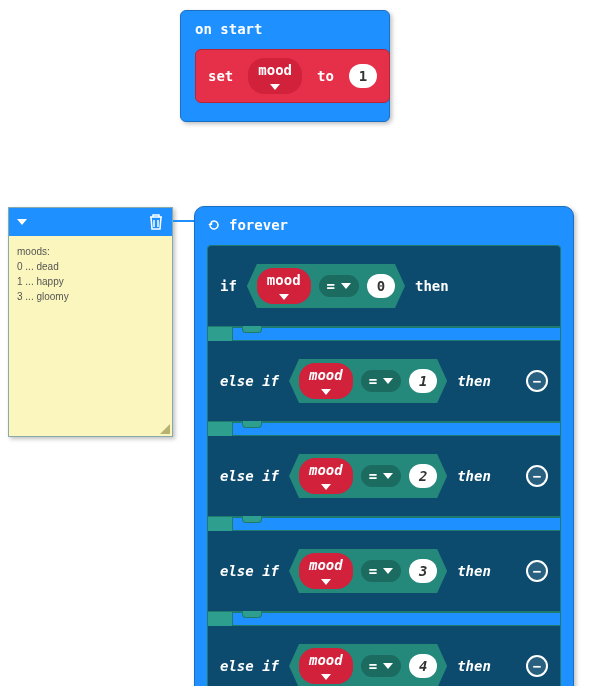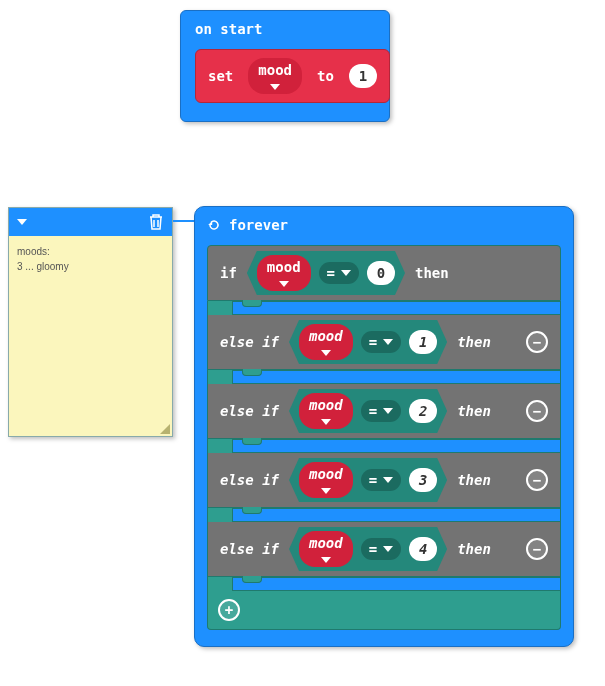--- a/index.html
+++ b/index.html
@@ -124,24 +124,24 @@
     color:#fff;
   }
   .forever-title { font-weight: bold; margin-bottom: 12px; display:flex; align-items:center; gap:8px;}
   .loop-icon {
     width:14px;height:14px;display:inline-block;
   }
   .loop-icon svg{display:block;}
 
   .if-stack { display:flex; flex-direction:column; gap:0; }
   .if-block {
-    background: #737373;
+    background: #0c4a6e;
     border: 1px solid #1f7a6e;
     border-radius: 4px 4px 0 0;
-    padding: 5px 12px;
+    padding: 18px 12px;
     display:flex;
     align-items:center;
     gap:10px;
     color:#fff;
     font-weight:bold;
     position:relative;
   }
   .if-block.notfirst { border-top: none; border-radius: 0; font-style: italic;}
   .c-gap {
     background: #2e9e8f;
@@ -236,20 +236,22 @@
   <div class="comment-head">
     <span class="chev-down"></span>
     <span class="trash">
       <svg viewBox="0 0 16 18" width="16" height="18">
         <path fill="none" stroke="#fff" stroke-width="1.5" d="M2 4h12M5 4V2h6v2M3 4l1 12h8l1-12M6 7v7M10 7v7"></path>
       </svg>
     </span>
   </div>
   <div class="comment-body">
     <div>moods:</div>
+    <div>0 ... dead</div>
+    <div>1 ... happy</div>
     <div>3 ... gloomy</div>
     <div class="comment-resize"></div>
   </div>
 </div>
 <div class="comment-arm"></div>
 
 <div class="forever block-shadow">
   <div class="forever-title">
     <span class="loop-icon">
       <svg viewBox="0 0 14 14" width="14" height="14">

